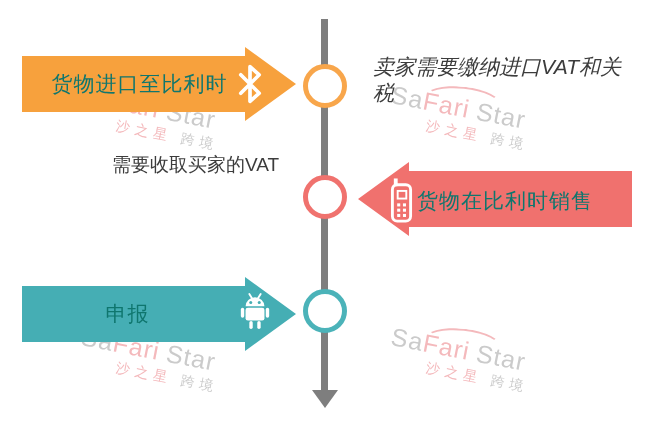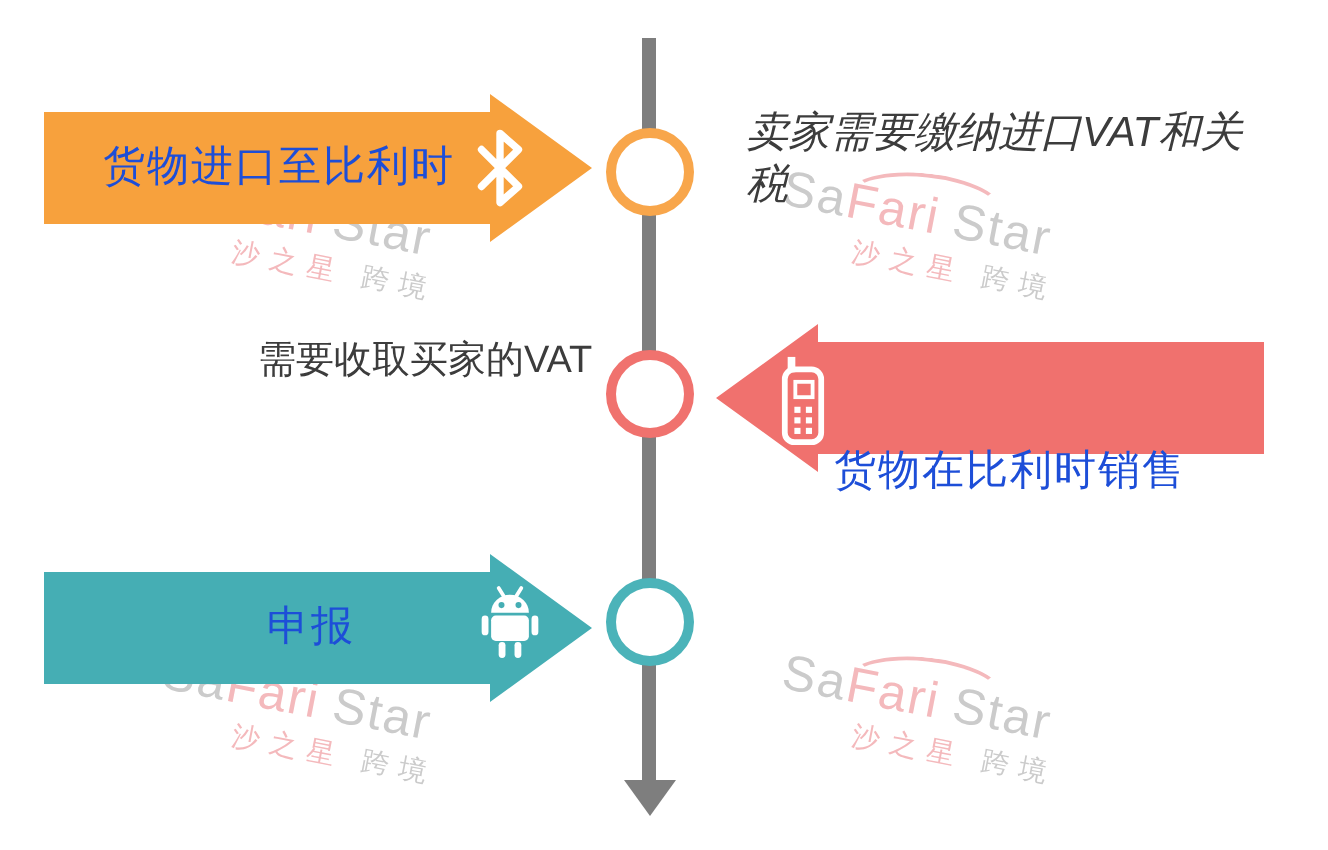--- a/index.html
+++ b/index.html
@@ -8,21 +8,21 @@
     font-family:"Liberation Sans","DejaVu Sans",sans-serif;
   }
   .abs{position:absolute;}
   
   .tl-line{left:321px;top:19px;width:7px;height:374px;background:#7E7E7E;z-index:1;}
   .tl-arrow{left:312px;top:390px;width:0;height:0;border-left:13px solid transparent;
             border-right:13px solid transparent;border-top:18px solid #7E7E7E;z-index:1;}
   .tl-circle{width:34px;height:34px;border:5px solid #ccc;border-radius:50%;background:#fff;z-index:3;}
   
   .banner-svg{z-index:2;}
-  .banner-label{z-index:4;color:#1d4ed8;font-size:21px;letter-spacing:1px;font-weight:500;
+  .banner-label{z-index:4;color:#0f766e;font-size:21px;letter-spacing:1px;font-weight:500;
                 text-align:center;white-space:nowrap;}
   .banner-icon{z-index:5;}
   
   .note{z-index:2;color:#3C3C3C;font-weight:500;}
   .note div{white-space:nowrap;}
   .note-lg{font-size:21px;line-height:26px;}
   .note-md{font-size:19px;line-height:26px;}
   
   .wm{width:180px;transform:rotate(11deg);z-index:0;pointer-events:none;}
   .wm-en{font-size:25px;letter-spacing:1px;color:#CBCBCB;position:relative;}
@@ -65,44 +65,44 @@
   <div class="abs banner-label" style="left:22px;top:56px;width:211px;height:56px;line-height:56px;padding-left:12px;">货物进口至比利时</div>
   <svg class="abs banner-icon" style="left:235px;top:63px;" width="30" height="42" viewBox="0 0 26 36">
     <path d="M5 10 L21 26 L13 33 L13 3 L21 10 L5 26" fill="none" stroke="#ffffff" stroke-width="3.2" stroke-linecap="round" stroke-linejoin="round"></path>
   </svg>
   <div class="abs tl-circle" style="left: 303px; top: 64px; border-color: rgb(248, 166, 75);"></div>
   <div class="abs note note-lg" style="left:373px;top:54px;font-style:italic;">
     <div>卖家需要缴纳进口VAT和关</div>
     <div>税</div>
   </div>
 
-  <div class="abs note note-md" style="left:112px;top:168px;margin-left:17px;">
+  <div class="abs note note-md" style="left:112px;top:152px;">
     <div>需要收取买家的VAT</div>
   </div>
   <svg class="abs banner-svg" style="left:358px;top:162px;" width="274" height="74" viewBox="0 0 274 74">
     <polygon points="274,9 51,9 51,0 0,37 51,74 51,65 274,65" fill="#F0716E" style="fill: rgb(240, 113, 110);"></polygon>
   </svg>
   <svg class="abs banner-icon" style="left:390px;top:178px;" width="23" height="45" viewBox="0 0 24 46">
     <rect x="4" y="0" width="4" height="8" fill="#ffffff"></rect>
     <rect x="2.5" y="6.5" width="19" height="38" rx="5" fill="none" stroke="#ffffff" stroke-width="3"></rect>
     <rect x="8" y="13" width="9" height="8" fill="none" stroke="#ffffff" stroke-width="2"></rect>
     <rect x="7.5" y="26" width="3.2" height="3.2" fill="#ffffff"></rect>
     <rect x="13.5" y="26" width="3.2" height="3.2" fill="#ffffff"></rect>
     <rect x="7.5" y="31.5" width="3.2" height="3.2" fill="#ffffff"></rect>
     <rect x="13.5" y="31.5" width="3.2" height="3.2" fill="#ffffff"></rect>
     <rect x="7.5" y="37" width="3.2" height="3.2" fill="#ffffff"></rect>
     <rect x="13.5" y="37" width="3.2" height="3.2" fill="#ffffff"></rect>
   </svg>
-  <div class="abs banner-label" style="left:417px;top:172px;height:58px;line-height:58px;text-align:right;margin-top:35px;">货物在比利时销售</div>
+  <div class="abs banner-label" style="left:417px;top:172px;height:58px;line-height:58px;text-align:right;">货物在比利时销售</div>
   <div class="abs tl-circle" style="left: 303px; top: 175px; border-color: rgb(240, 114, 110);"></div>
 
   <svg class="abs banner-svg" style="left:22px;top:277px;" width="274" height="74" viewBox="0 0 274 74">
     <polygon points="0,9 223,9 223,0 274,37 223,74 223,65 0,65" fill="#45AEB4" style="fill: rgb(69, 174, 180);"></polygon>
   </svg>
-  <div class="abs banner-label" style="left:22px;top:285px;width:211px;height:58px;line-height:58px;padding-left:28px;">申报</div>
+  <div class="abs banner-label" style="left:22px;top:285px;width:211px;height:58px;line-height:58px;padding-left:0;">申报</div>
   <svg class="abs banner-icon" style="left:238px;top:292px;" width="34" height="40" viewBox="0 0 36 40">
     <line x1="12" y1="1" x2="14.8" y2="5.5" stroke="#ffffff" stroke-width="2" stroke-linecap="round"></line>
     <line x1="24" y1="1" x2="21.2" y2="5.5" stroke="#ffffff" stroke-width="2" stroke-linecap="round"></line>
     <path d="M8 14 a10 9.5 0 0 1 20 0 z" fill="#ffffff"></path>
     <circle cx="13.5" cy="10" r="1.6" fill="#45AEB4" style="fill: rgb(69, 174, 180);"></circle>
     <circle cx="22.5" cy="10" r="1.6" fill="#45AEB4" style="fill: rgb(69, 174, 180);"></circle>
     <rect x="8" y="15.5" width="20" height="13.5" rx="2.5" fill="#ffffff"></rect>
     <rect x="3" y="15.5" width="3.6" height="10.5" rx="1.8" fill="#ffffff"></rect>
     <rect x="29.4" y="15.5" width="3.6" height="10.5" rx="1.8" fill="#ffffff"></rect>
     <rect x="12" y="29.5" width="3.6" height="8.5" rx="1.8" fill="#ffffff"></rect>

